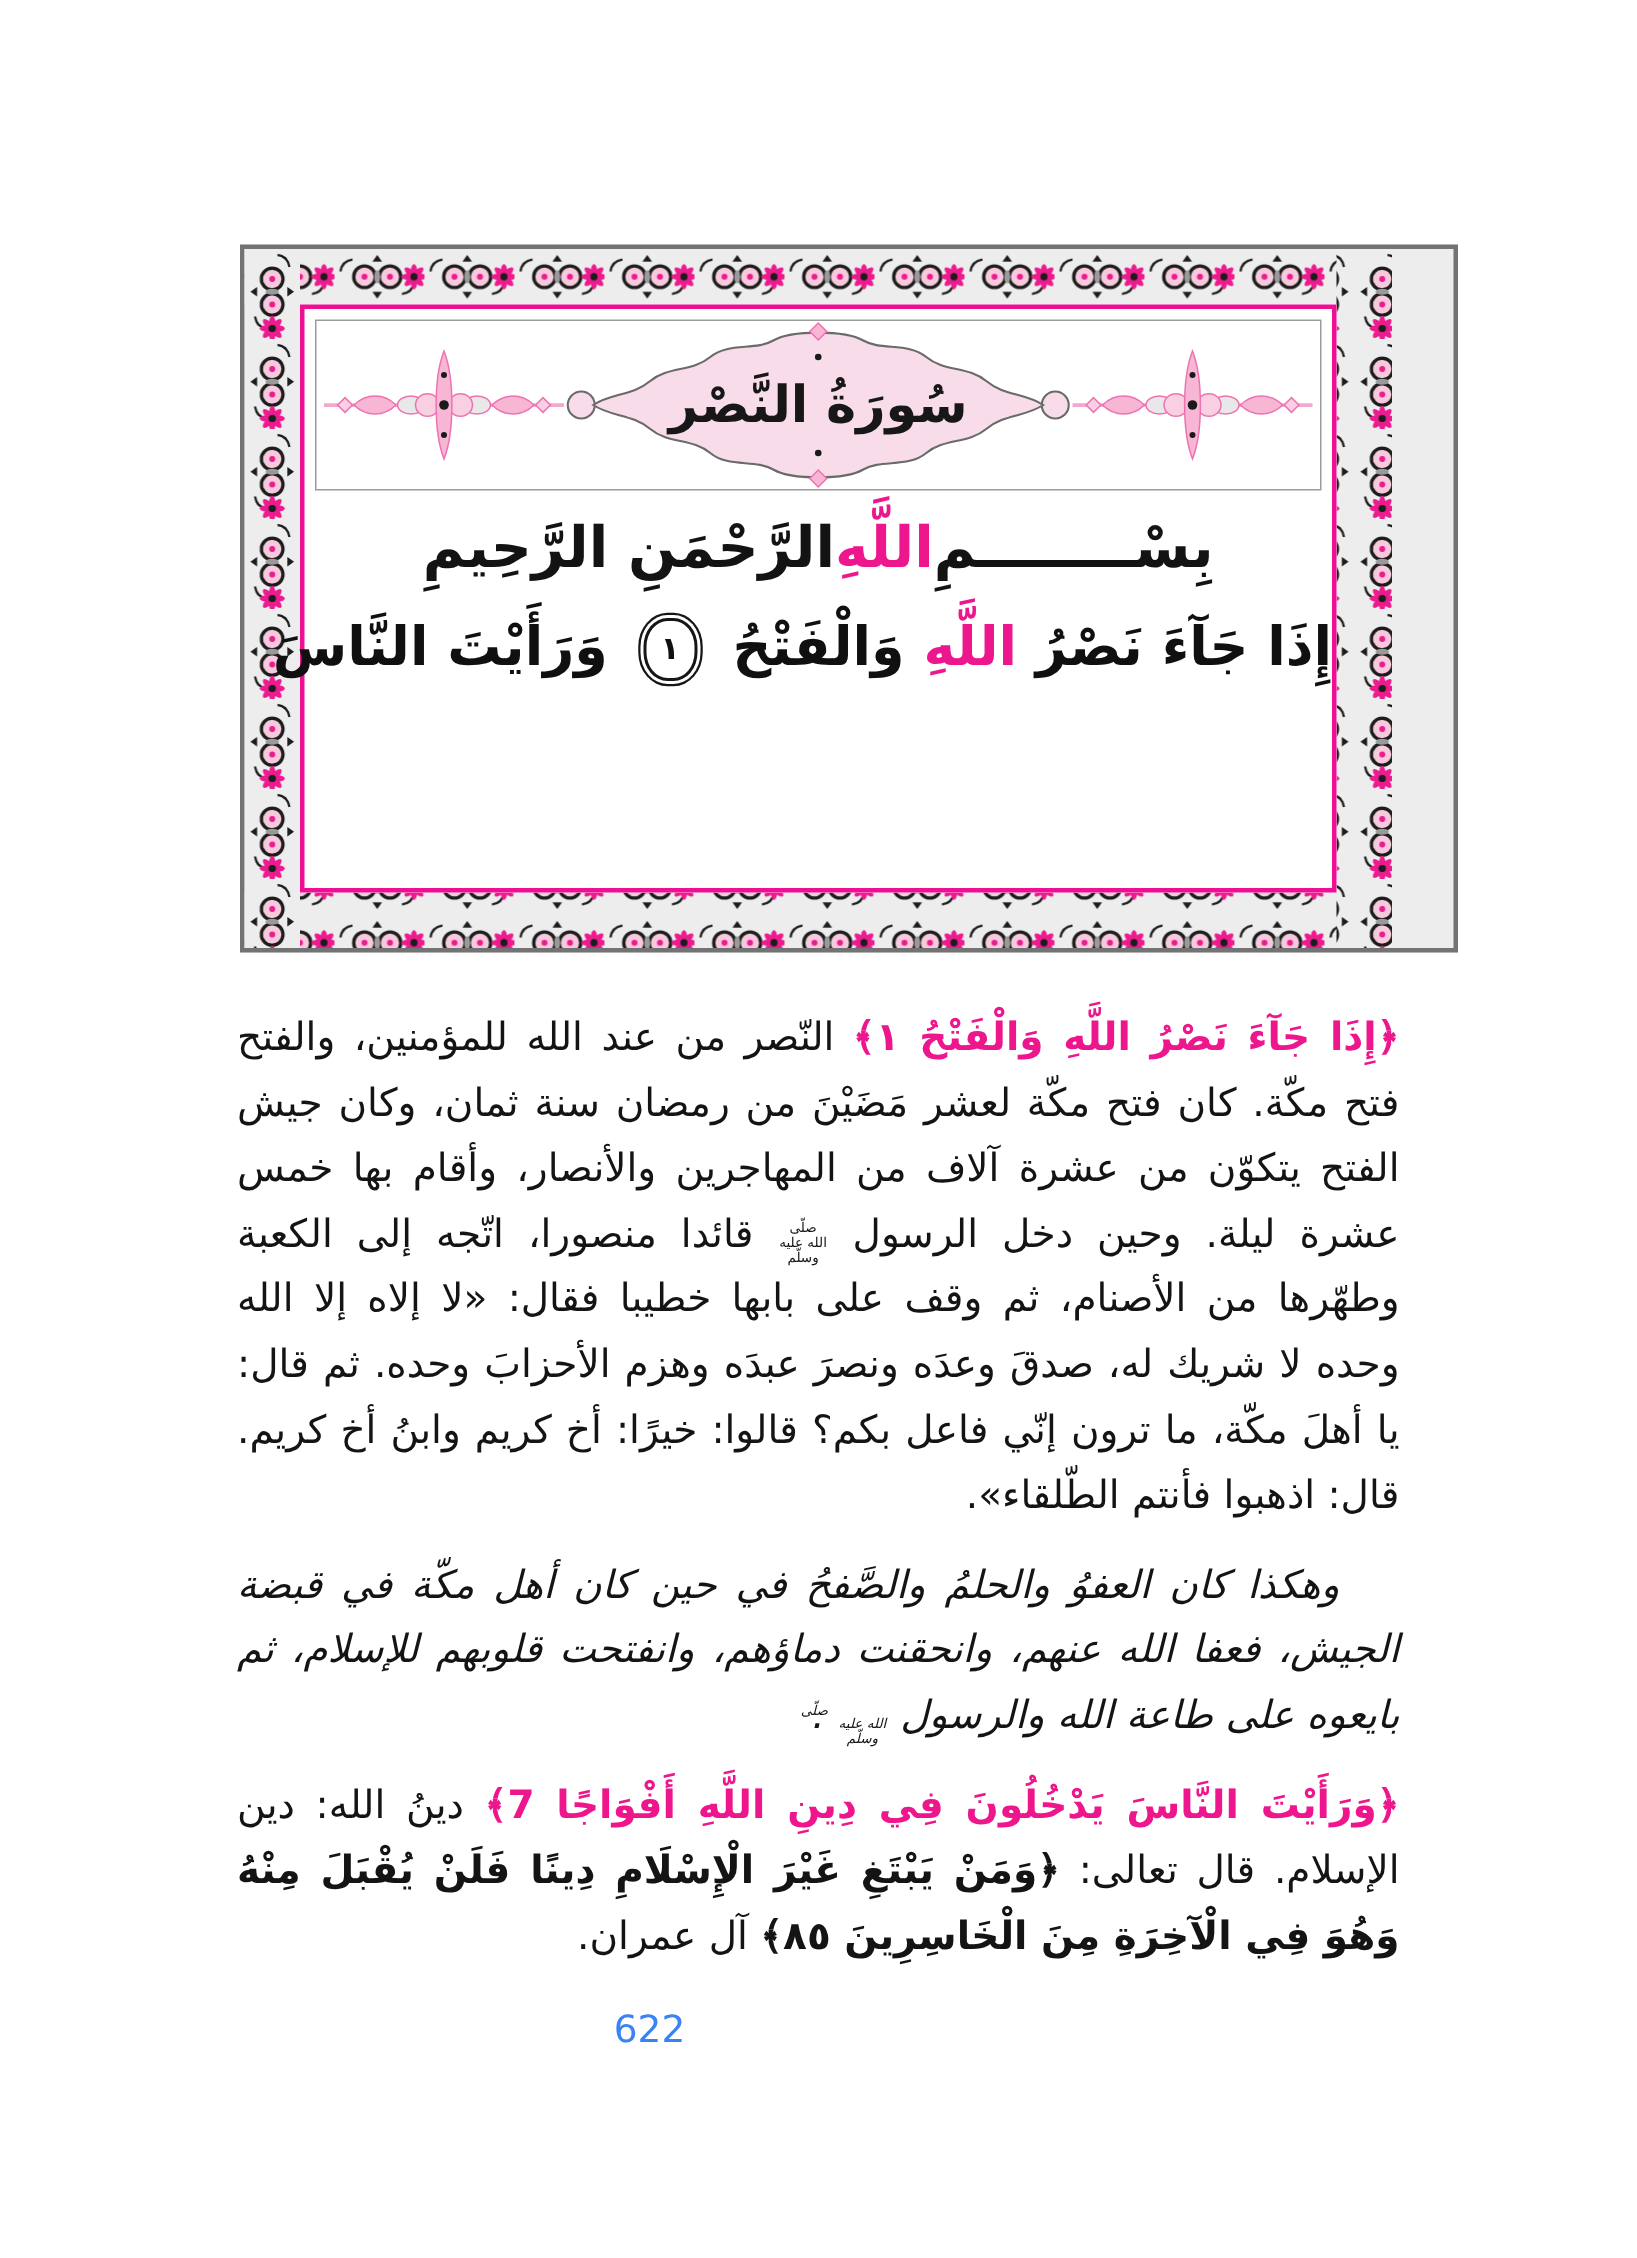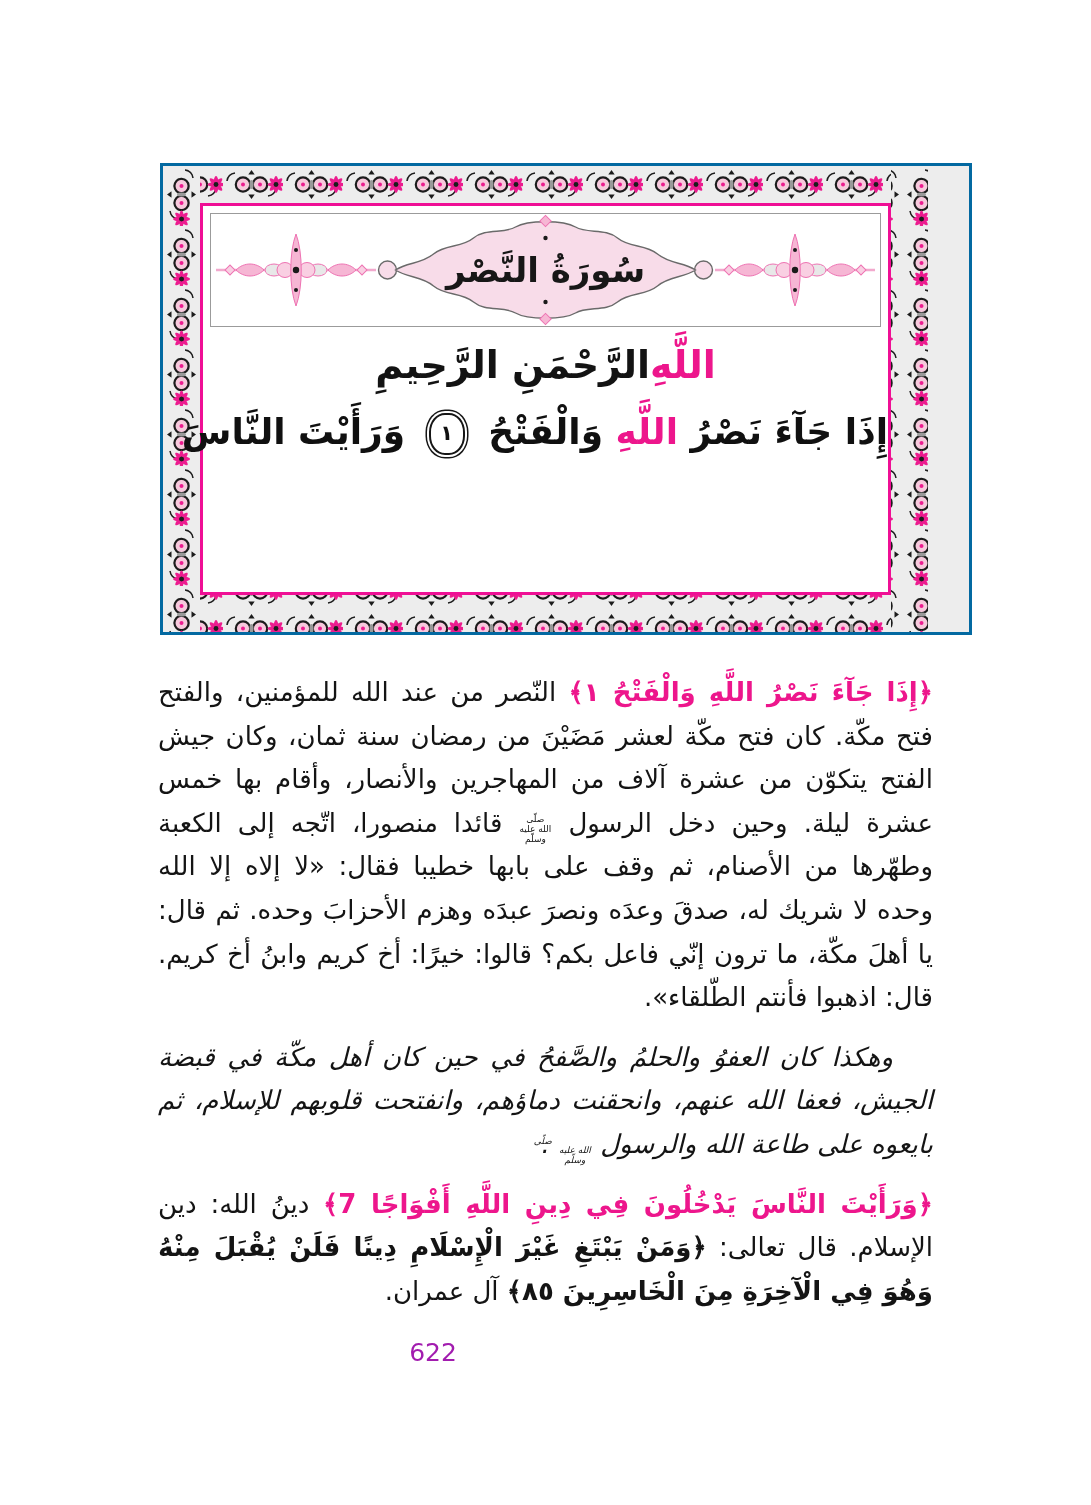--- a/index.html
+++ b/index.html
@@ -1,21 +1,21 @@
 <!DOCTYPE html>
 <html lang="ar"><head>
 <meta charset="utf-8">
 <style>
   html,body{margin:0;padding:0;background:#ffffff;}
   .page{position:relative;width:1091px;height:1505px;background:#ffffff;overflow:hidden;
         font-family:"DejaVu Sans",sans-serif;}
 
   
   .frame{position:absolute;left:160px;top:163px;width:812px;height:472px;
-         box-sizing:border-box;border:3px solid #0369a1;background:#ededed;}
+         box-sizing:border-box;border:3px solid #737373;background:#ededed;}
   .band-svg{position:absolute;left:0;top:0;width:765px;height:466px;display:block;}
   .inner{position:absolute;left:37px;top:37px;width:691px;height:392px;
          box-sizing:border-box;background:#ffffff;border:3px solid #ef0f95;}
 
   
   .title-band{position:relative;margin:7px 7px 0;height:112px;border:1px solid #9b9b9b;background:#ffffff;}
   .title-svg{position:absolute;left:0;top:0;width:100%;height:100%;display:block;}
   .title-text{position:absolute;left:0;top:0;right:0;bottom:0;display:flex;align-items:center;justify-content:center;
               font-size:34px;font-weight:700;color:#171717;}
 
@@ -35,21 +35,21 @@
   .commentary{position:absolute;left:142px;top:655px;width:807px;direction:rtl;
               font-size:26px;line-height:43.6px;text-align:justify;color:#141414;}
   .cp{margin:16px;}
   .ind{text-indent:40px;font-style:italic;}
   .q{color:#ed168c;font-weight:700;}
   .qb{font-weight:700;}
   .saw{display:inline-block;width:34px;font-size:9px;line-height:1.08;text-align:center;
        vertical-align:-10px;font-weight:400;color:#141414;}
 
   .pagenum{position:absolute;top:1338px;left:0;width:866px;text-align:center;
-           font-size:25px;color:#a21caf;}
+           font-size:25px;color:#3b82f6;}
 </style>
 </head>
 <body>
 
 <div class="page">
 
   <div class="frame">
     <svg class="band-svg" xmlns="http://www.w3.org/2000/svg" viewBox="0 0 765 466">
       <defs>
         <pattern id="bnd" width="60" height="37" patternUnits="userSpaceOnUse">
@@ -127,20 +127,21 @@
             <rect x="-4" y="-4" width="8" height="8" transform="translate(0,-49) rotate(45)" fill="#f6b6d4" stroke="#ee72b2"></rect>
             <rect x="-4" y="-4" width="8" height="8" transform="translate(0,49) rotate(45)" fill="#f6b6d4" stroke="#ee72b2"></rect>
             <circle cy="-32" r="2.2" fill="#1a1a1a"></circle>
             <circle cy="32" r="2.2" fill="#1a1a1a"></circle>
           </g>
         </svg>
         <div class="title-text">سُورَةُ النَّصْر</div>
       </div>
 
       <div class="bismillah" dir="rtl">
+          <span>بِسْــــــــمِ </span>
           <span class="pink">اللَّهِ</span>
           <span> الرَّحْمَنِ الرَّحِيمِ</span>
         </div>
 
       <div class="verses" dir="rtl">
         <div class="vline"><span>إِذَا جَآءَ نَصْرُ </span><span class="pink">اللَّهِ</span><span> وَالْفَتْحُ </span><span class="vnum">١</span><span> وَرَأَيْتَ النَّاسَ</span></div>
       </div>
 
     </div>
   </div>

